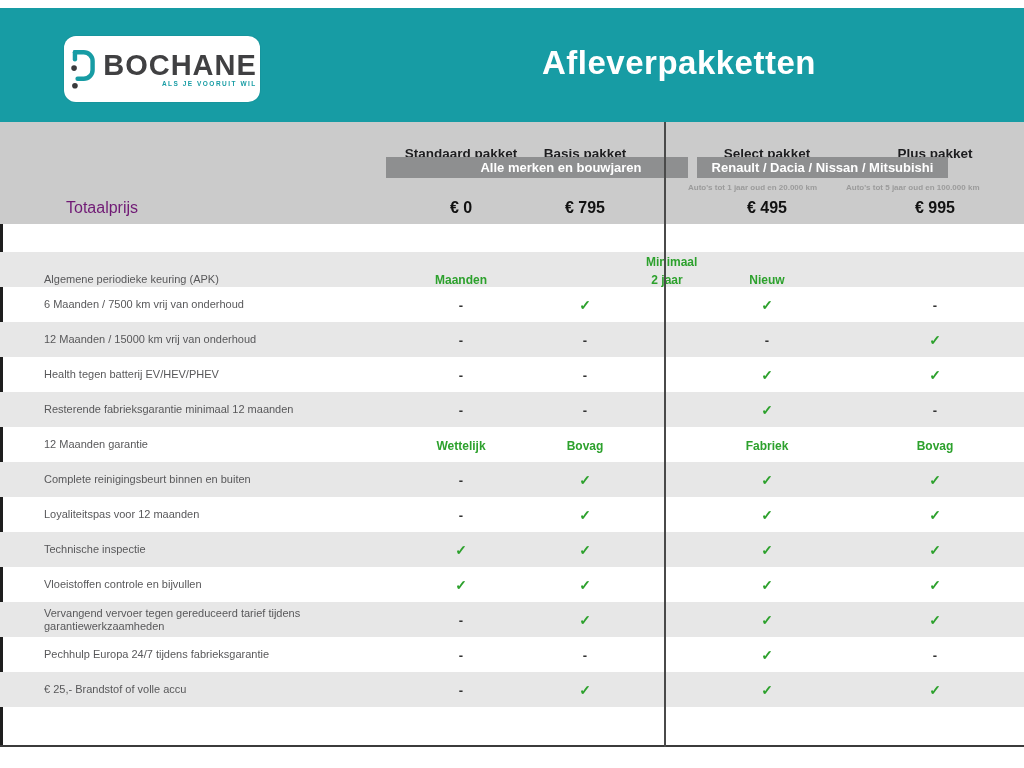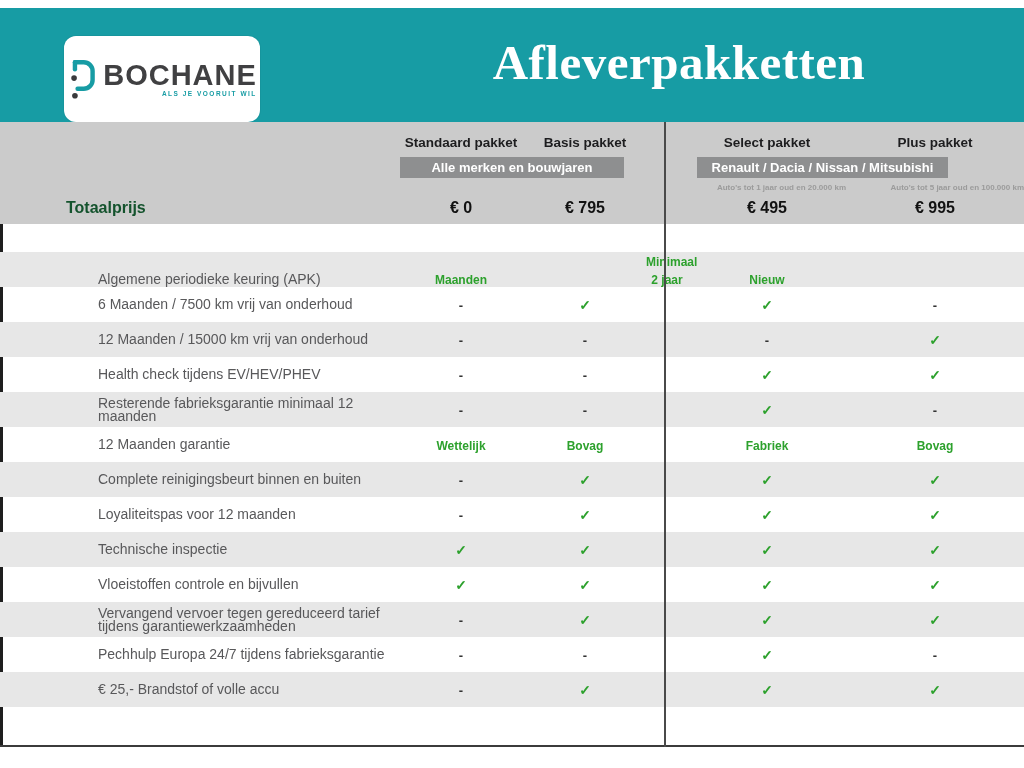--- a/index.html
+++ b/index.html
@@ -1,46 +1,46 @@
 <!DOCTYPE html>
 <html><head>
 <meta charset="utf-8">
 <style>
   html,body{margin:0;padding:0;background:#fff;}
   body{width:1024px;height:768px;overflow:hidden;font-family:"Liberation Sans",sans-serif;position:relative;}
 
   
   .top-strip{height:8px;background:#fff;}
   .band{height:114px;background:#179ca4;position:relative;}
-  .logo-box{position:absolute;left:64px;top:28px;width:196px;height:86px;background:#fff;border-radius:12px;
+  .logo-box{position:absolute;left:64px;top:28px;width:196px;height:66px;background:#fff;border-radius:12px;
             display:flex;align-items:center;justify-content:center;gap:6px;box-shadow:0 0 0 1px rgba(0,0,0,.04);}
   .logo-text-wrap{display:flex;flex-direction:column;align-items:flex-end;}
   .logo-name{font-size:29px;font-weight:bold;color:#404042;letter-spacing:1px;line-height:28px;}
   .logo-tagline{font-size:6.5px;font-weight:bold;color:#179ca4;letter-spacing:1.5px;margin-top:1px;}
   .page-title{position:absolute;left:334px;right:0;top:50%;transform:translateY(-54%);
-              text-align:center;color:#fff;font-size:49px;font-weight:bold;letter-spacing:.5px;font-family:Liberation Serif, serif;}
+              text-align:center;color:#fff;font-size:33px;font-weight:bold;letter-spacing:.5px;}
 
   
   .grid{display:grid;grid-template-columns:398px 126px 122px 42px 158px 178px;align-items:center;}
-  .cell-label{padding-left:98px;color:#58585a;font-size:14px;line-height:13px;}
+  .cell-label{padding-left:44px;color:#58585a;font-size:11px;line-height:13px;}
   .cell-val{text-align:center;}
 
   
   .thead{background:#cbcbcb;height:102px;position:relative;}
-  .names{padding-top:13px;}
+  .names{padding-top:24px;}
   .col-name{font-size:13.5px;font-weight:bold;color:#1d1d1f;text-align:center;}
   .banner{position:absolute;top:35px;height:21px;background:#8e8f90;color:#fff;font-size:13px;font-weight:bold;
           display:flex;align-items:center;justify-content:center;}
-  .banner-left{left:400px;width:224px;}
+  .banner-left{left:386px;width:254px;padding-left:48px;}
   .banner-right{left:697px;width:251px;}
-  .note{position:absolute;top:61px;font-size:8px;font-weight:bold;color:#9b9b9b;text-align:right;}
+  .note{position:absolute;top:61px;font-size:8px;font-weight:bold;color:#9b9b9b;text-align:left;}
   .note-select{left:688px;width:158px;}
   .note-plus{left:846px;width:178px;}
   .totals{position:absolute;left:0;right:0;bottom:7px;}
-  .total-label{padding-left:66px;font-size:16px;font-weight:bold;color:#14532d;}
+  .total-label{padding-left:66px;font-size:16px;font-weight:normal;color:#701a75;}
   .price{font-size:16px;font-weight:bold;color:#111;text-align:center;}
 
   
   .gap{height:28px;background:#fff;position:relative;}
   .row{height:35px;position:relative;}
   .row.gray{background:#e7e7e7;}
   .row.white{background:#fff;}
   .edge::before{content:"";position:absolute;left:0;top:0;bottom:0;width:3px;background:#1e1e1e;}
   .check{color:#2da12d;font-size:14px;font-weight:bold;}
   .dash{color:#333;font-size:13px;font-weight:bold;}
@@ -117,21 +117,21 @@
     </div>
     <div class="grid row gray">
       <div class="cell-label">12 Maanden / 15000 km vrij van onderhoud</div>
       <div class="cell-val"><span class="dash">-</span></div>
       <div class="cell-val"><span class="dash">-</span></div>
       <div></div>
       <div class="cell-val"><span class="dash">-</span></div>
       <div class="cell-val"><span class="check">✓</span></div>
     </div>
     <div class="grid row white edge">
-      <div class="cell-label">Health check tijdens EV/HEV/PHEV</div>
+      <div class="cell-label">Health tegen batterij EV/HEV/PHEV</div>
       <div class="cell-val"><span class="dash">-</span></div>
       <div class="cell-val"><span class="dash">-</span></div>
       <div></div>
       <div class="cell-val"><span class="check">✓</span></div>
       <div class="cell-val"><span class="check">✓</span></div>
     </div>
     <div class="grid row gray">
       <div class="cell-label">Resterende fabrieksgarantie minimaal 12 maanden</div>
       <div class="cell-val"><span class="dash">-</span></div>
       <div class="cell-val"><span class="dash">-</span></div>

